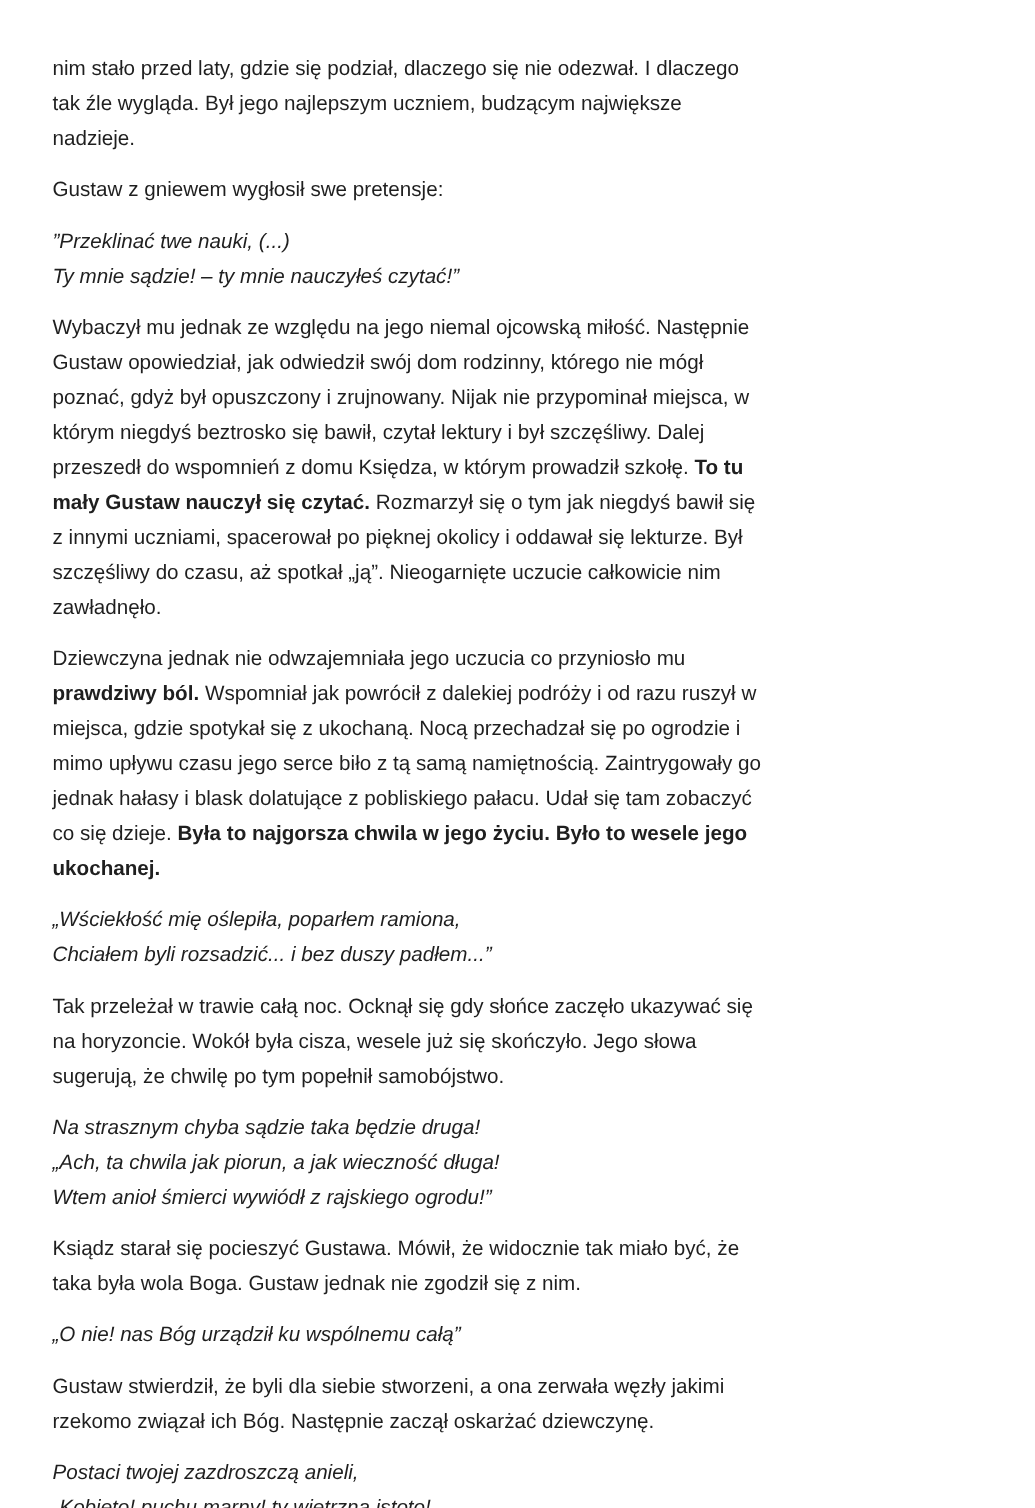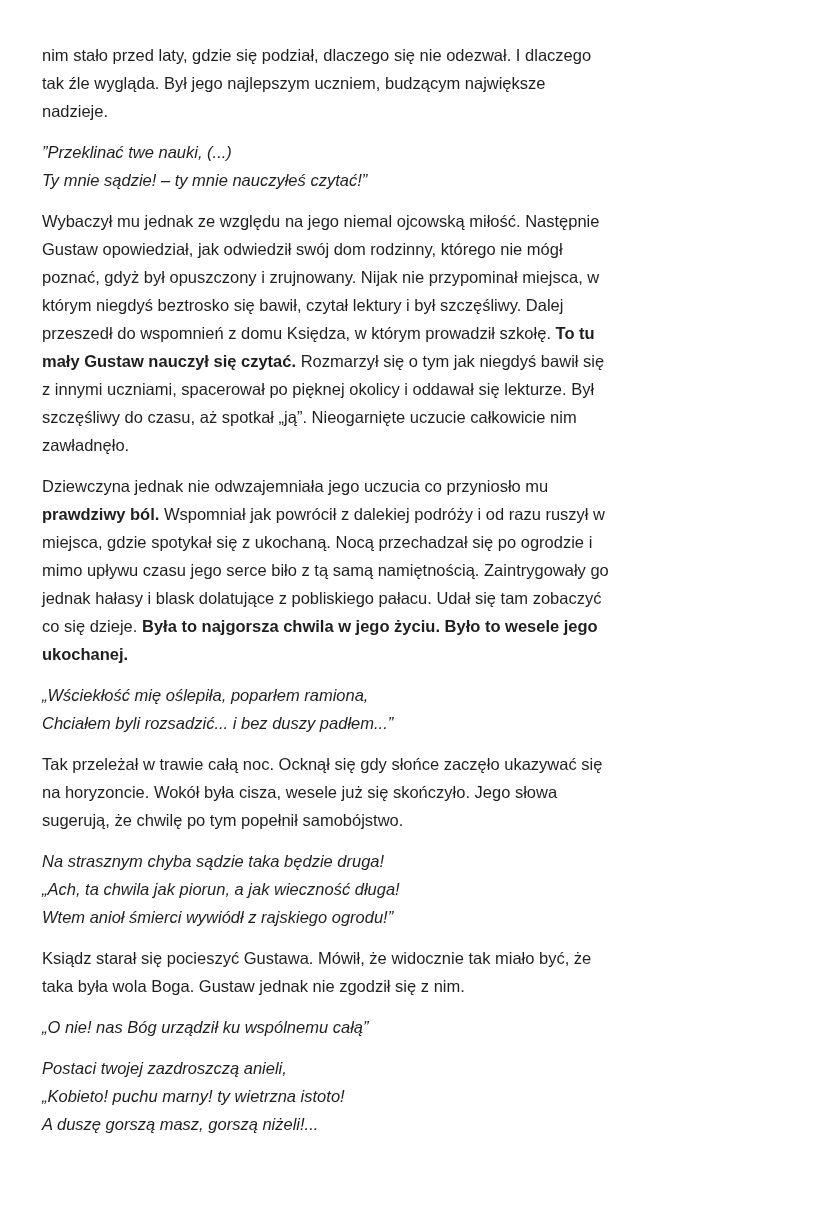--- a/index.html
+++ b/index.html
@@ -41,20 +41,21 @@
     font-weight: 700;
   }
 </style>
 </head>
 <body>
 
 <div class="page">
 
   <p class="para"><span>nim stało przed laty, gdzie się podział, dlaczego się nie odezwał. I dlaczego tak źle wygląda. Był jego najlepszym uczniem, budzącym największe nadzieje.</span></p>
 
+  <p class="para"><span>Gustaw z gniewem wygłosił swe pretensje:</span></p>
 
   <div class="quote">
     <div class="quote-line">”Przeklinać twe nauki, (...)</div>
     <div class="quote-line">Ty mnie sądzie! – ty mnie nauczyłeś czytać!”</div>
   </div>
 
   <p class="para"><span>Wybaczył mu jednak ze względu na jego niemal ojcowską miłość. Następnie Gustaw opowiedział, jak odwiedził swój dom rodzinny, którego nie mógł poznać, gdyż był opuszczony i zrujnowany. Nijak nie przypominał miejsca, w którym niegdyś beztrosko się bawił, czytał lektury i był szczęśliwy. Dalej przeszedł do wspomnień z domu Księdza, w którym prowadził szkołę. </span><span class="bold">To tu mały Gustaw nauczył się czytać.</span><span> Rozmarzył się o tym jak niegdyś bawił się z innymi uczniami, spacerował po pięknej okolicy i oddawał się lekturze. Był szczęśliwy do czasu, aż spotkał „ją”. Nieogarnięte uczucie całkowicie nim zawładnęło.</span></p>
 
 
   <p class="para"><span>Dziewczyna jednak nie odwzajemniała jego uczucia co przyniosło mu </span><span class="bold">prawdziwy ból.</span><span> Wspomniał jak powrócił z dalekiej podróży i od razu ruszył w miejsca, gdzie spotykał się z ukochaną. Nocą przechadzał się po ogrodzie i mimo upływu czasu jego serce biło z tą samą namiętnością. Zaintrygowały go jednak hałasy i blask dolatujące z pobliskiego pałacu. Udał się tam zobaczyć co się dzieje. </span><span class="bold">Była to najgorsza chwila w jego życiu. Było to wesele jego ukochanej.</span></p>
@@ -71,20 +72,21 @@
     <div class="quote-line">„Ach, ta chwila jak piorun, a jak wieczność długa!</div>
     <div class="quote-line">Wtem anioł śmierci wywiódł z rajskiego ogrodu!”</div>
   </div>
 
   <p class="para"><span>Ksiądz starał się pocieszyć Gustawa. Mówił, że widocznie tak miało być, że taka była wola Boga. Gustaw jednak nie zgodził się z nim.</span></p>
 
   <div class="quote">
     <div class="quote-line">„O nie! nas Bóg urządził ku wspólnemu całą”</div>
   </div>
 
+  <p class="para"><span>Gustaw stwierdził, że byli dla siebie stworzeni, a ona zerwała węzły jakimi rzekomo związał ich Bóg. Następnie zaczął oskarżać dziewczynę.</span></p>
 
   <div class="quote">
     <div class="quote-line">Postaci twojej zazdroszczą anieli,</div>
     <div class="quote-line">„Kobieto! puchu marny! ty wietrzna istoto!</div>
     <div class="quote-line">A duszę gorszą masz, gorszą niżeli!...</div>
   </div>
 
 </div>
 
 </body></html>

